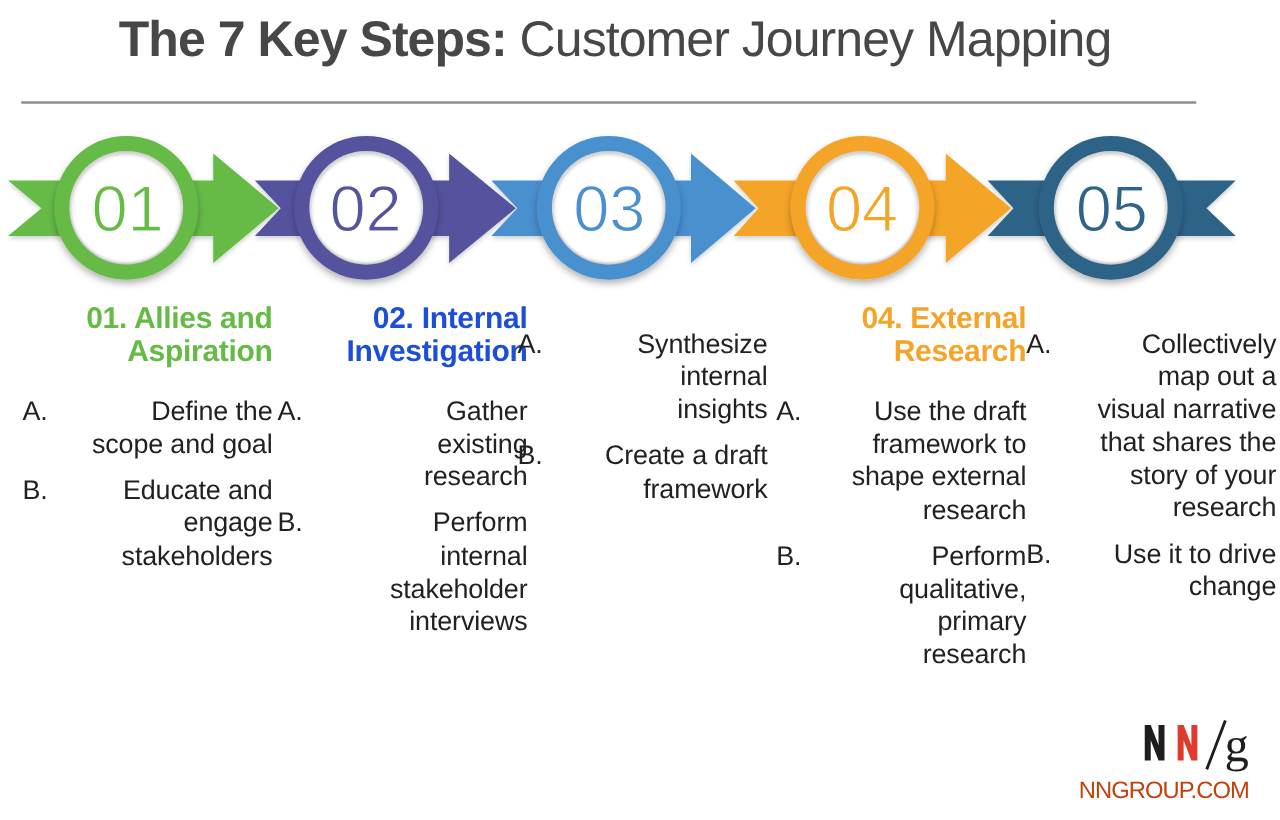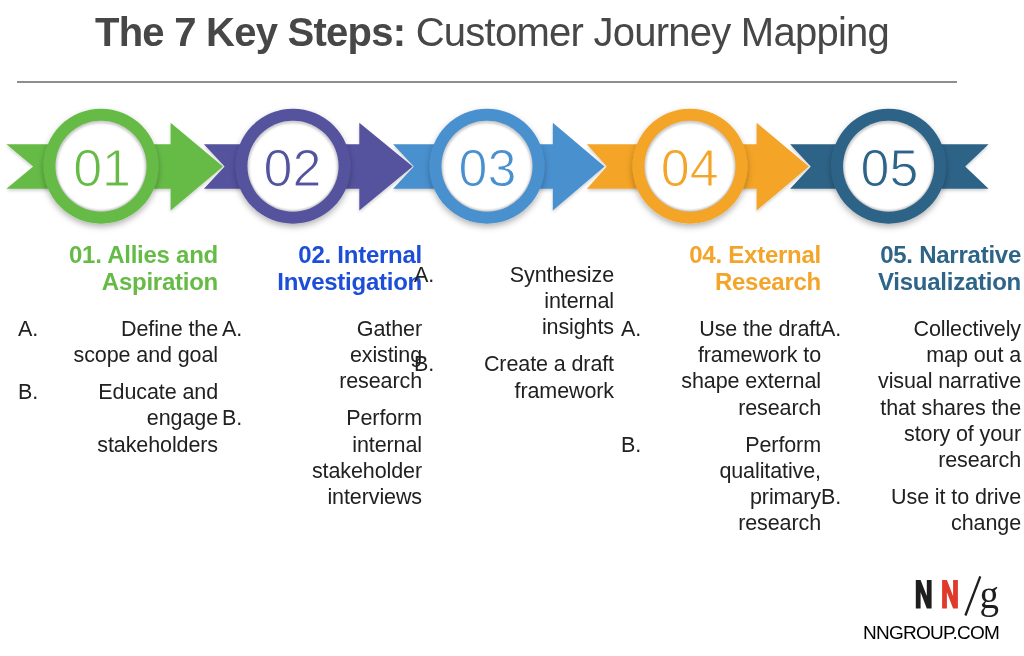--- a/index.html
+++ b/index.html
@@ -22,21 +22,21 @@
   .c1 h2 { color: #66bb46; }
   .c2 h2 { color: #1d4ed8; }
   .c3 h2 { color: #4a90cf; }
   .c4 h2 { color: #f4a428; }
   .c5 h2 { color: #2e6488; }
   .items { margin-top: 20.5px; }
   .item + .item { margin-top: 10.6px; }
   .logo { position: absolute; left: 912px; top: 575px; }
   .nngroup {
     position: absolute; right: 25px; top: 622px;
-    font-size: 19px; color: #000000; letter-spacing: -0.76px;
+    font-size: 19px; color: #c2410c; letter-spacing: -0.76px;
   }
 </style>
 </head>
 <body>
   <div class="title"><b>The 7 Key Steps:</b> Customer Journey Mapping</div>
   <div class="rule"></div>
 
   <svg class="ribbon" width="1024" height="656" viewBox="0 0 1024 656">
     <defs>
       <filter id="ds" x="-30%" y="-30%" width="160%" height="160%">
@@ -141,21 +141,20 @@
     </div>
   </div>
   <div class="col c4" style="left:621px; top:241.3px;">
     <h2>04. External<br>Research</h2>
     <div class="items">
       <div class="item" style="padding-left:28px;"><span class="mk">A.</span>Use the draft<br>framework to<br>shape external<br>research</div>
       <div class="item" style="padding-left:28px;"><span class="mk">B.</span>Perform<br>qualitative,<br>primary<br>research</div>
     </div>
   </div>
   <div class="col c5" style="left:821px; top:241.3px;">
-    <h2>05. Narrative<br>Visualization</h2>
     <div class="items">
       <div class="item" style="padding-left:28px;"><span class="mk">A.</span>Collectively<br>map out a<br>visual narrative<br>that shares the<br>story of your<br>research</div>
       <div class="item" style="padding-left:28px;"><span class="mk">B.</span>Use it to drive<br>change</div>
     </div>
   </div>
 
   <svg class="logo" width="90" height="46" viewBox="0 0 90 46">
     <path d="M3.8 33.4 V4.9 h4.8 L14.8 21.1 V4.9 h4.8 V33.4 h-4.8 L8.6 17.2 V33.4 Z" fill="#1e1e1e"></path>
     <path d="M30.1 33.4 V4.9 h4.8 L41.1 21.1 V4.9 h4.8 V33.4 h-4.8 L34.9 17.2 V33.4 Z" fill="#df3a2b"></path>
     <line x1="53.4" y1="40.5" x2="68.3" y2="1.4" stroke="#1e1e1e" stroke-width="2.3"></line>

